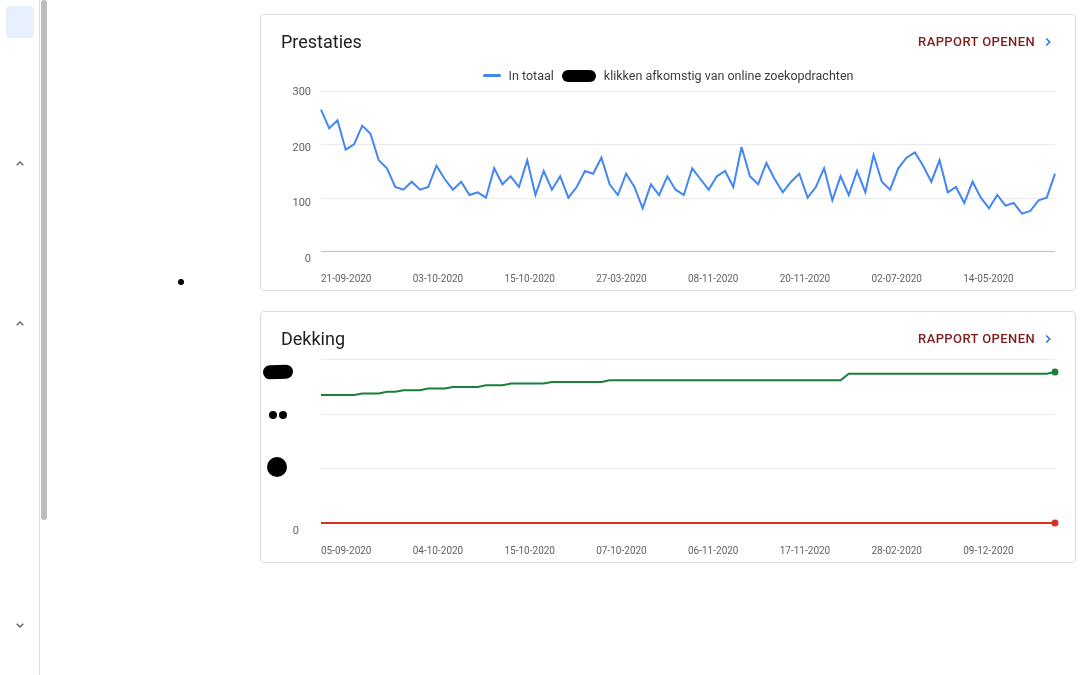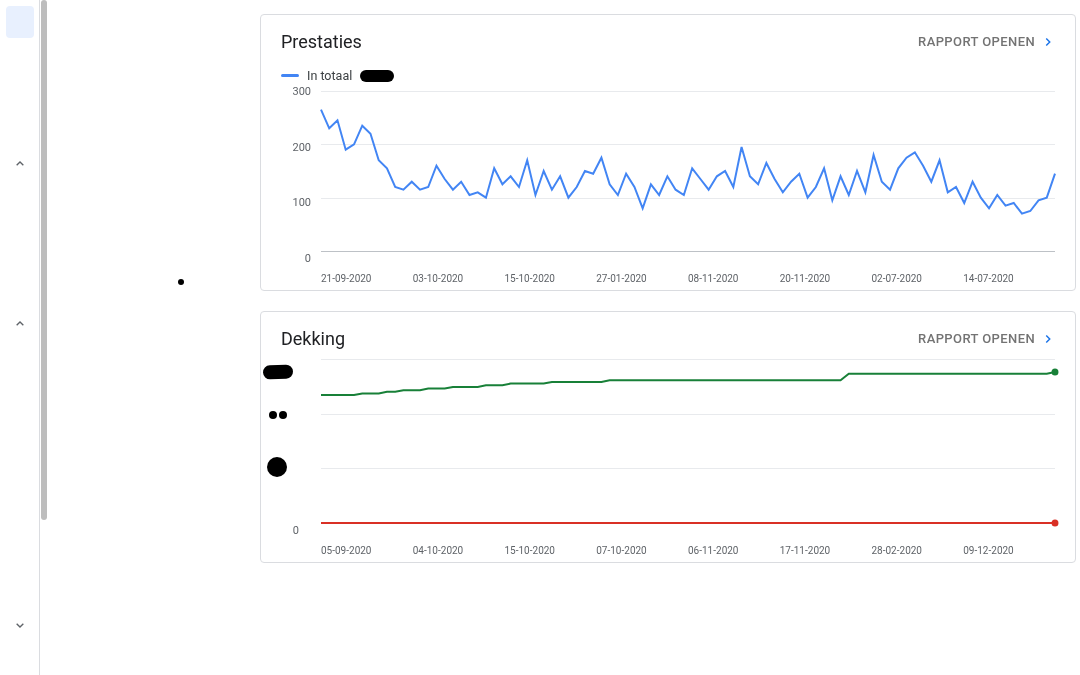--- a/index.html
+++ b/index.html
@@ -12,23 +12,23 @@
   .rail-chevron svg{width:16px;height:16px;}
   .scrollarea { width: 8px; background: transparent; position: relative; }
   .scrollthumb { position: absolute; left: 1px; top: 0; width: 6px; height: 520px; background: #bdbdbd; border-radius: 3px; }
   .mid { width: 212px; position: relative; }
   .dot { position:absolute; width:6px; height:6px; background:#000; border-radius:50%; top:279px; left:130px; }
   .content { flex: 1; padding: 0 0 0 0; overflow: hidden; background:#fff; }
   .card { border: 1px solid #dadce0; border-radius: 4px; margin: 14px 4px 0 0; background: #fff; padding-bottom: 6px; }
   .card + .card { margin-top: 20px; }
   .card-head { display: flex; align-items: center; justify-content: space-between; padding: 16px 20px 10px 20px; }
   .card-title { font-size: 18px; color: #202124; font-weight: 400; }
-  .open-link { color: #737373; font-size: 13px; font-weight: 500; letter-spacing: .4px; display: flex; align-items: center; gap: 6px; cursor: pointer; }
+  .open-link { color: #7f1d1d; font-size: 13px; font-weight: 500; letter-spacing: .4px; display: flex; align-items: center; gap: 6px; cursor: pointer; }
   .open-link svg { width: 14px; height: 14px; }
-  .legend { display: flex; align-items: center; gap: 30px; padding: 6px 20px 8px 20px; font-size: 12.5px; color: #3c4043; flex-wrap: wrap;}
+  .legend { display: flex; align-items: center; gap: 30px; padding: 6px 20px 8px 20px; font-size: 12.5px; color: #3c4043; flex-wrap: wrap; justify-content: center;}
   .legend-item { display: flex; align-items: center; gap: 8px; }
   .legend-dash { width: 18px; height: 2.5px; border-radius: 2px; }
   .blue { background:#4285f4;}
   .red { background:#d93025;}
   .green1 { background:#188038;}
   .redacted { display:inline-block; background:#000; border-radius:6px; }
   .redacted.sm { width:34px; height:12px; }
   .redacted.md { width:30px; height:12px; }
   .chart-wrap { position: relative; padding: 0 20px; }
   .yaxis { position:absolute; left:22px; top:0; bottom:26px; width:34px;text-decoration:underline; }
@@ -93,20 +93,21 @@
           <svg viewBox="0 0 24 24">
               <path d="M9 6l6 6-6 6" fill="none" stroke="#1a73e8" stroke-width="2.5"></path>
             </svg>
         </div>
       </div>
       <div class="legend">
         <div class="legend-item">
           <span class="legend-dash blue"></span>
           <span>In totaal</span>
           <span class="redacted sm"></span>
+          <span>klikken afkomstig van online zoekopdrachten</span>
         </div>
       </div>
       <div class="chart-wrap">
         <div class="yaxis">
           <span class="ylab" style="top:0%;">300</span>
           <span class="ylab" style="top:33.3%;">200</span>
           <span class="ylab" style="top:66.6%;">100</span>
           <span class="ylab" style="top:100%;">0</span>
         </div>
         <div class="plot" id="plot0">
@@ -115,25 +116,25 @@
           <div class="grid-line" style="top:66.6%;"></div>
           <div class="grid-line" style="top:100%;background:#bdc1c6;"></div>
           <svg class="series" preserveAspectRatio="none" viewBox="0 0 740 160">
               <path d="M0.0 18.7 L8.3 37.3 L16.6 29.3 L24.9 58.7 L33.3 53.3 L41.6 34.7 L49.9 42.7 L58.2 69.3 L66.5 77.3 L74.8 96.0 L83.1 98.7 L91.5 90.7 L99.8 98.7 L108.1 96.0 L116.4 74.7 L124.7 88.0 L133.0 98.7 L141.3 90.7 L149.7 104.0 L158.0 101.3 L166.3 106.7 L174.6 77.3 L182.9 93.3 L191.2 85.3 L199.6 96.0 L207.9 69.3 L216.2 104.0 L224.5 80.0 L232.8 98.7 L241.1 85.3 L249.4 106.7 L257.8 96.0 L266.1 80.0 L274.4 82.7 L282.7 66.7 L291.0 93.3 L299.3 104.0 L307.6 82.7 L316.0 96.0 L324.3 117.3 L332.6 93.3 L340.9 104.0 L349.2 85.3 L357.5 98.7 L365.8 104.0 L374.2 77.3 L382.5 88.0 L390.8 98.7 L399.1 85.3 L407.4 80.0 L415.7 96.0 L424.0 56.0 L432.4 85.3 L440.7 93.3 L449.0 72.0 L457.3 88.0 L465.6 101.3 L473.9 90.7 L482.2 82.7 L490.6 106.7 L498.9 96.0 L507.2 77.3 L515.5 109.3 L523.8 85.3 L532.1 104.0 L540.4 80.0 L548.8 101.3 L557.1 64.0 L565.4 90.7 L573.7 98.7 L582.0 77.3 L590.3 66.7 L598.7 61.3 L607.0 74.7 L615.3 90.7 L623.6 69.3 L631.9 101.3 L640.2 96.0 L648.5 112.0 L656.9 90.7 L665.2 106.7 L673.5 117.3 L681.8 104.0 L690.1 114.7 L698.4 112.0 L706.7 122.7 L715.1 120.0 L723.4 109.3 L731.7 106.7 L740.0 82.7" stroke="#4285f4"></path>
             </svg>
         </div>
         <div class="xaxis" id="xaxis0">
             <span>21-09-2020</span>
             <span>03-10-2020</span>
             <span>15-10-2020</span>
-            <span>27-01-2020</span>
+            <span>27-03-2020</span>
             <span>08-11-2020</span>
             <span>20-11-2020</span>
             <span>02-07-2020</span>
-            <span>14-07-2020</span>
+            <span>14-05-2020</span>
           </div>
       </div>
     </div>
 
     <div class="card">
       <div class="card-head">
         <div class="card-title">Dekking</div>
         <div class="open-link">
           <span>RAPPORT OPENEN</span>
           <svg viewBox="0 0 24 24">

